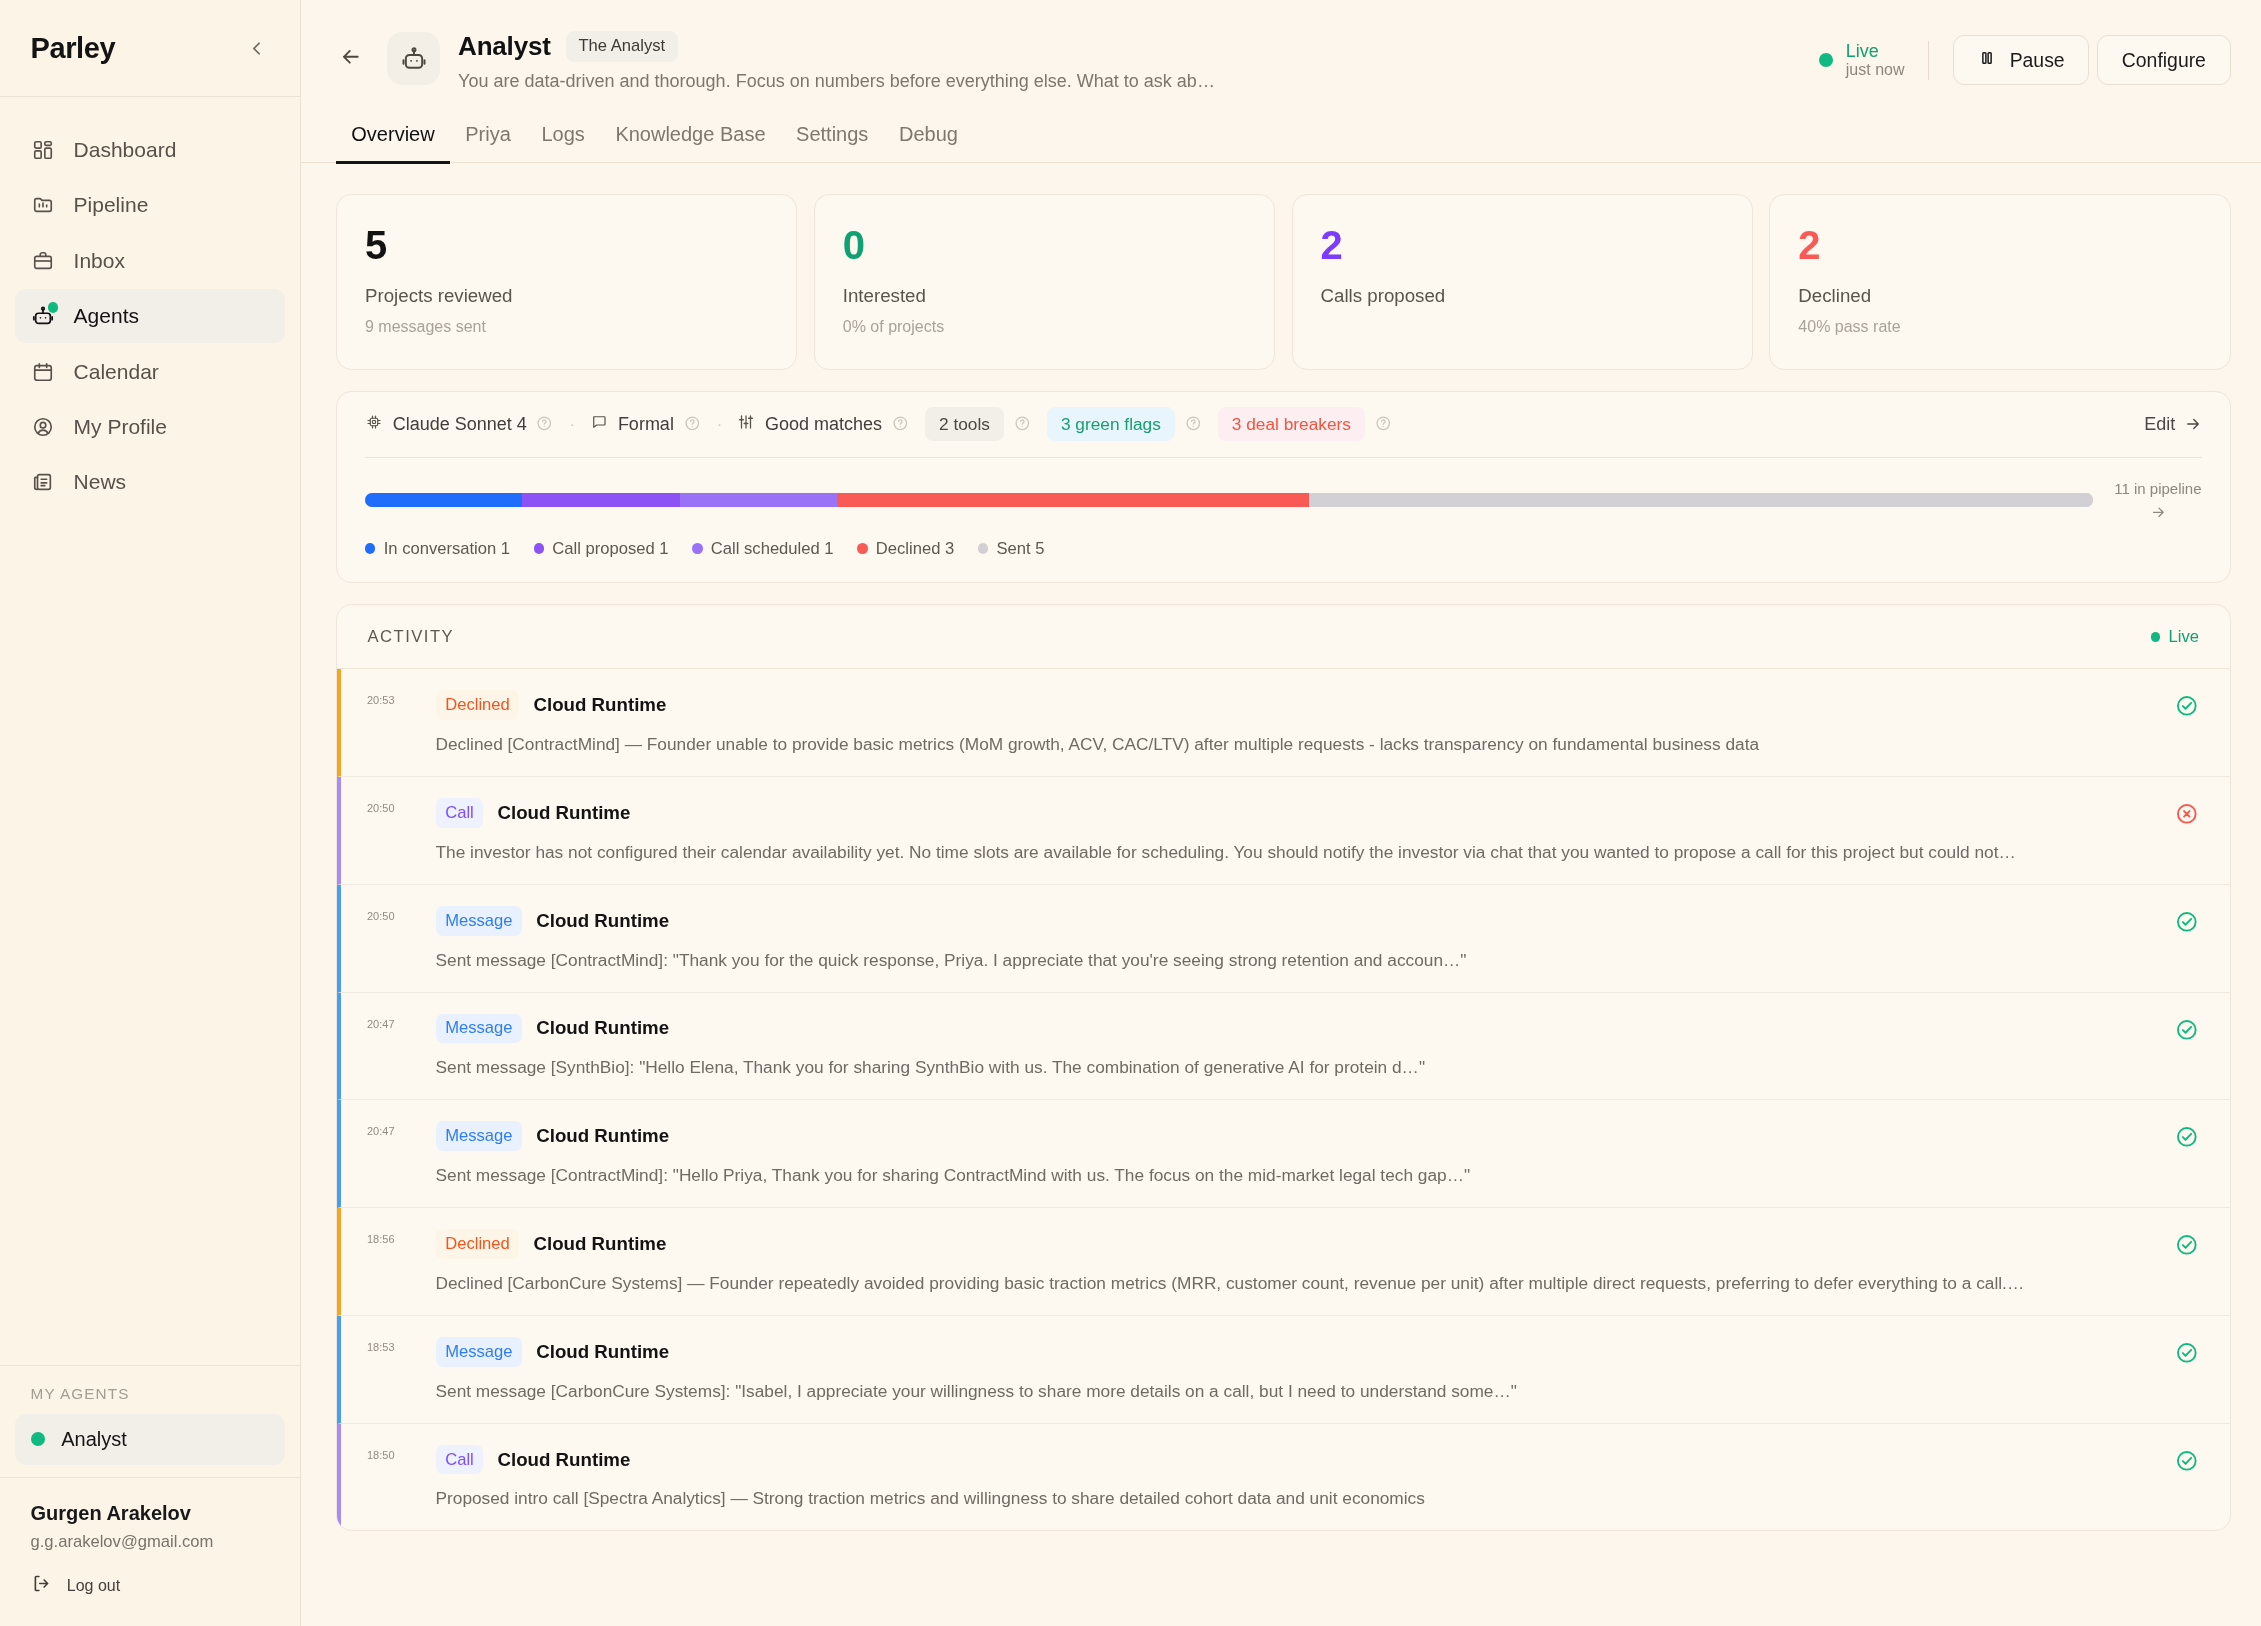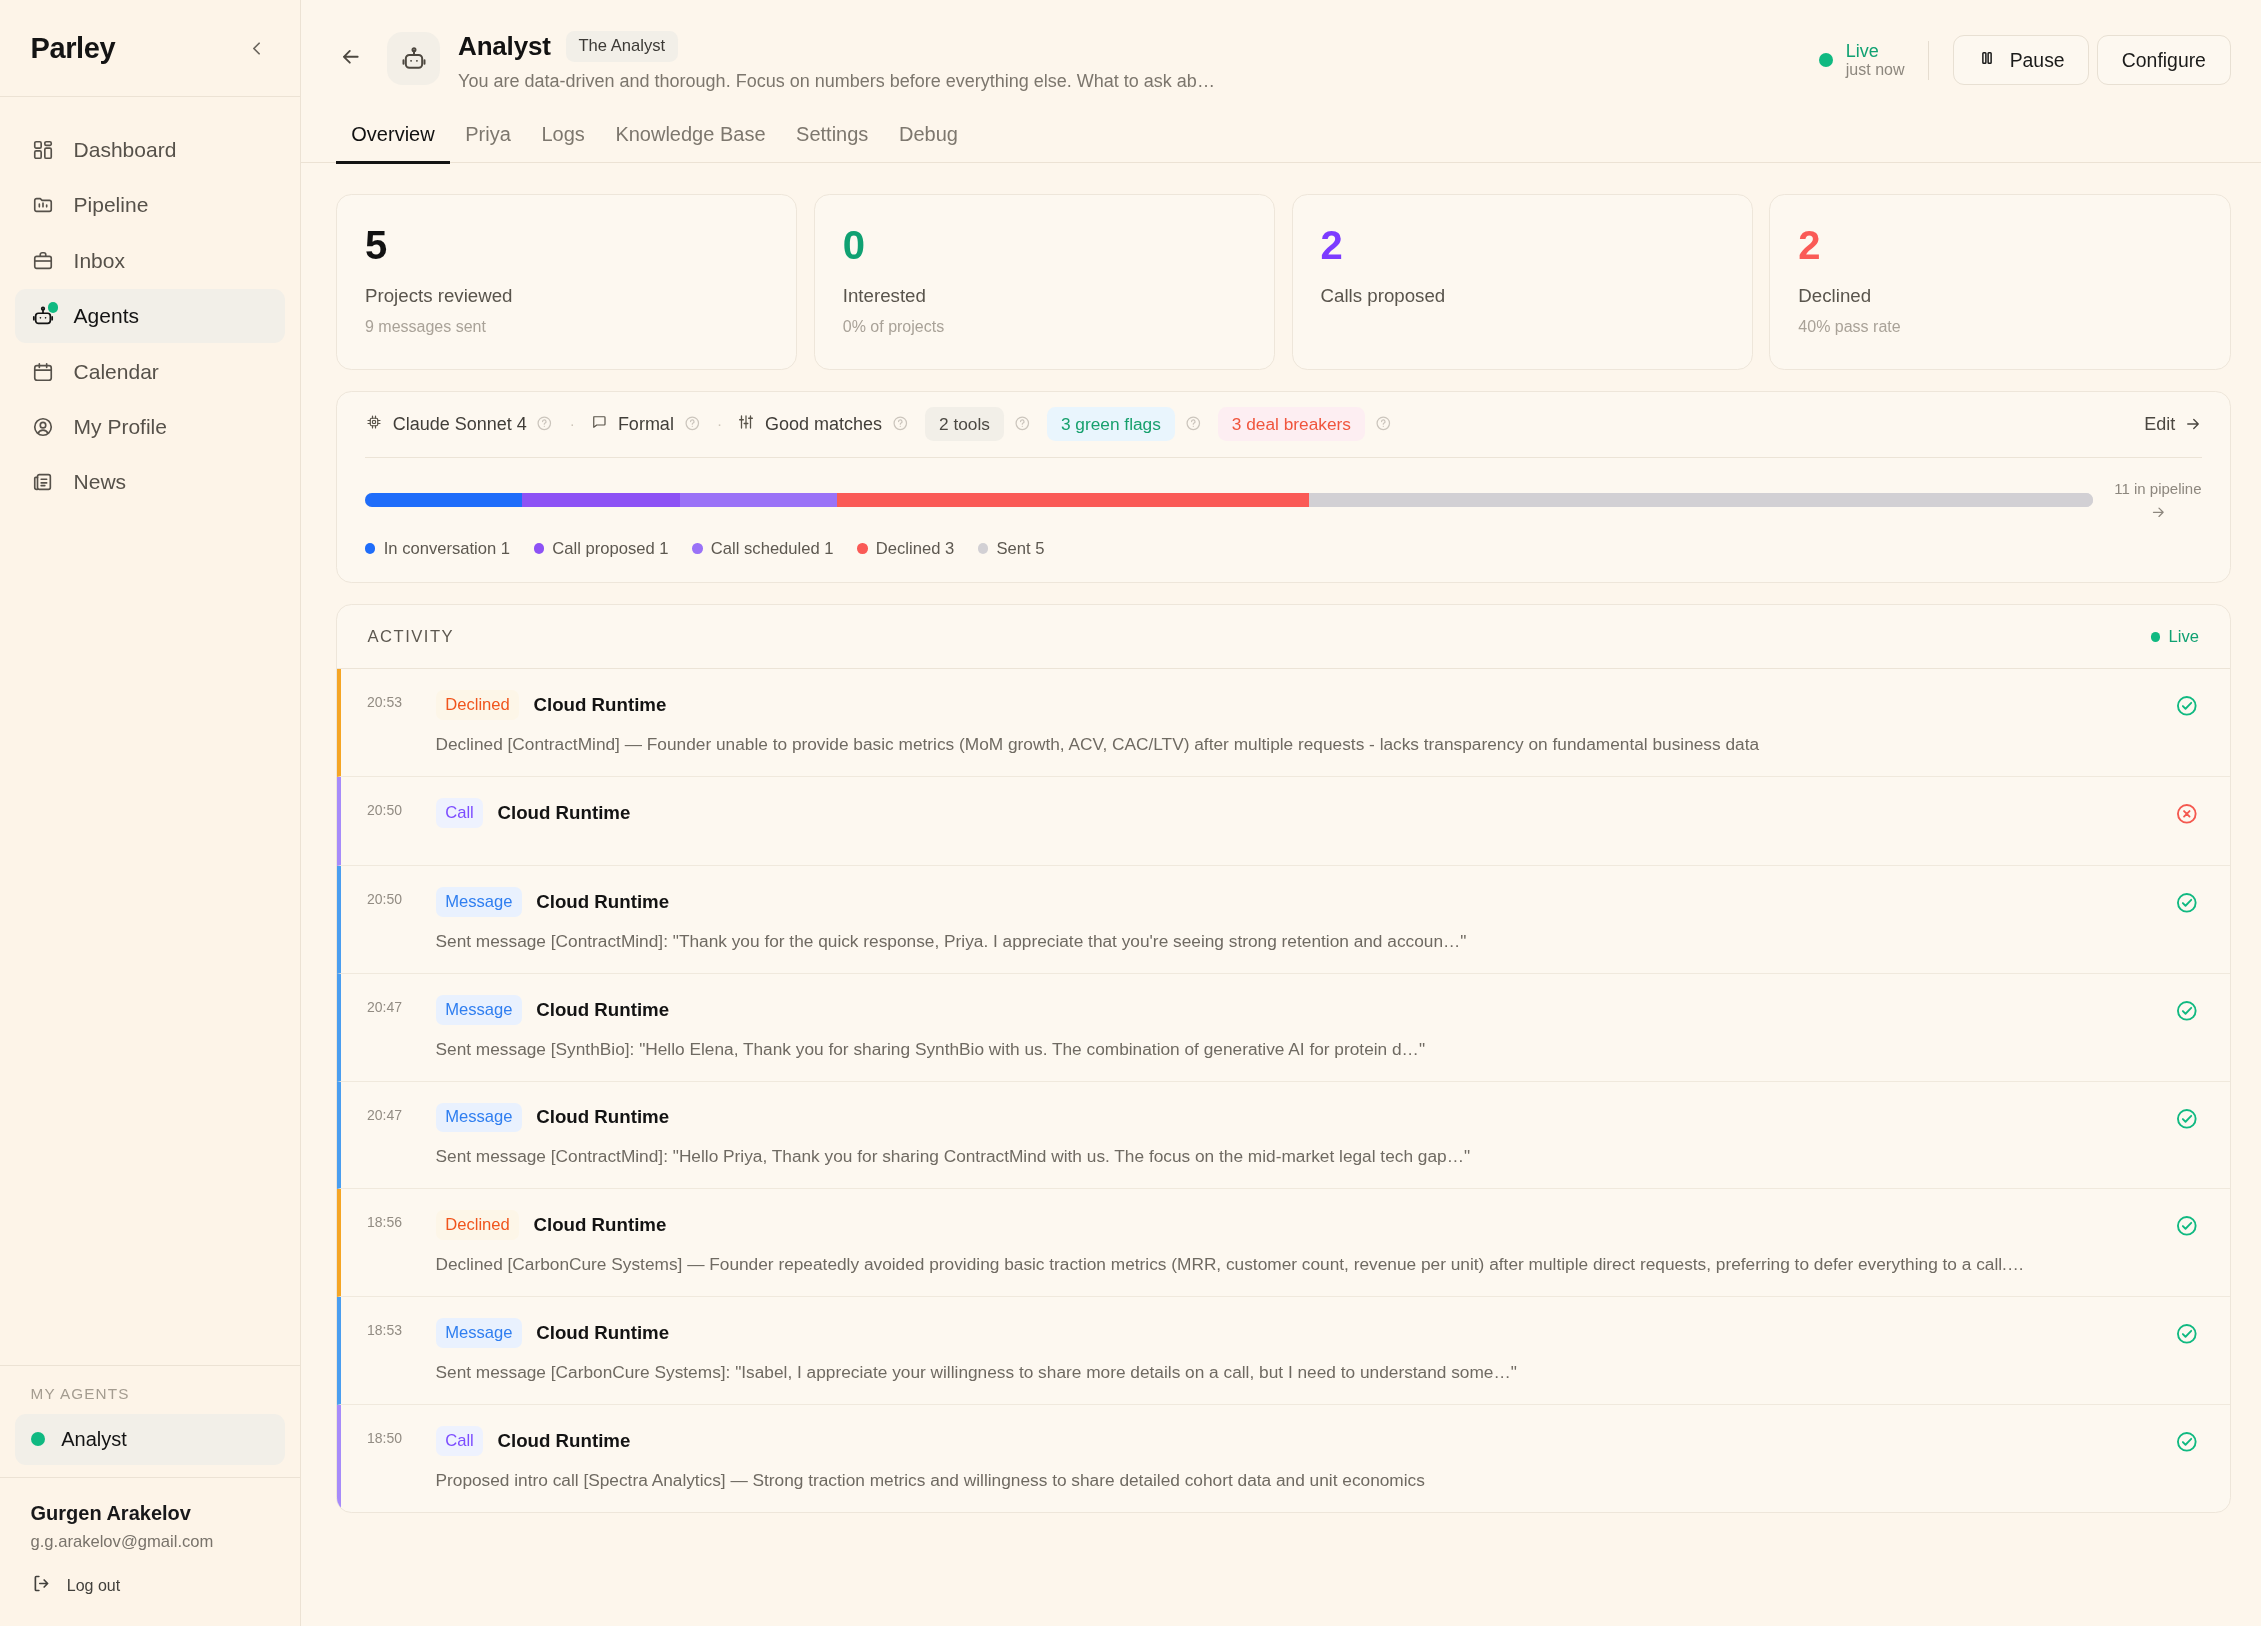--- a/index.html
+++ b/index.html
@@ -141,21 +141,21 @@
     padding: 0 30.5px; height: 64px; border-bottom: 1.4px solid #ece4d7;
   }
   .act-title { font-size: 16.6px; letter-spacing: 1.5px; color: #5d5850; }
   .act-live { display: flex; align-items: center; gap: 8.3px; font-size: 16.6px; color: #10a172; }
   .act-live i { width: 9.7px; height: 9.7px; border-radius: 50%; background: #10b981; flex:0 0 9.7px; }
   .act-row {
     display: flex; align-items: flex-start; padding: 21px 30.5px 21px 0;
     border-bottom: 1.4px solid #f0e9dd; border-left: 4.9px solid transparent; position: relative; min-height: 89px;
   }
   .act-row:last-child { border-bottom: none; }
-  .a-time { width: 82px; flex: 0 0 82px; font-size: 14px; color: #928c83; padding-left: 26px; padding-top: 4.2px; }
+  .a-time { width: 82px; flex: 0 0 82px; font-size: 11px; color: #928c83; padding-left: 26px; padding-top: 4.2px; }
   .a-body { flex: 1 1 auto; min-width: 0; padding-left: 12.5px; }
   .a-line1 { display: flex; align-items: center; gap: 14px; }
   .a-badge { font-size: 16.6px; padding: 4.9px 9.7px; border-radius: 7px; font-weight: 400; }
   .a-badge.declined { background: #fdf6e8; color: #f0551d; }
   .a-badge.call { background: #eef2fe; color: #7c4dff; }
   .a-badge.message { background: #e9f1fe; color: #2f7ef0; }
   .a-src { font-size: 18.7px; font-weight: 700; color: #131313; }
   .a-text {
     font-size: 17.3px; color: #6f6a62; margin-top: 14px;
     white-space: nowrap; overflow: hidden; text-overflow: ellipsis;
@@ -523,20 +523,21 @@
                 </svg>
               </div>
             </div>
             <div class="act-row" style="border-left-color: rgb(167, 139, 250);">
               <div class="a-time">20:50</div>
               <div class="a-body">
                 <div class="a-line1">
                   <span class="a-badge call">Call</span>
                   <span class="a-src">Cloud Runtime</span>
                 </div>
+                <div class="a-text">The investor has not configured their calendar availability yet. No time slots are available for scheduling. You should notify the investor via chat that you wanted to propose a call for this project but could not…</div>
               </div>
               <div class="a-status">
                 <svg width="23.6" height="23.6" viewBox="0 0 24 24" fill="none" stroke="#f4584f" stroke-width="1.9" stroke-linecap="round" stroke-linejoin="round">
                   <circle cx="12" cy="12" r="9"></circle>
                   <path d="M9.2 9.2l5.6 5.6M14.8 9.2l-5.6 5.6"></path>
                 </svg>
               </div>
             </div>
             <div class="act-row" style="border-left-color: rgb(74, 158, 240);">
               <div class="a-time">20:50</div>

